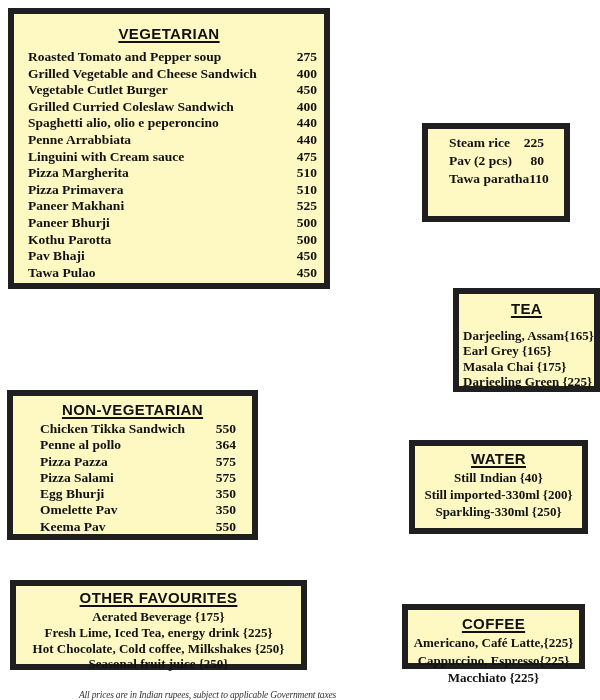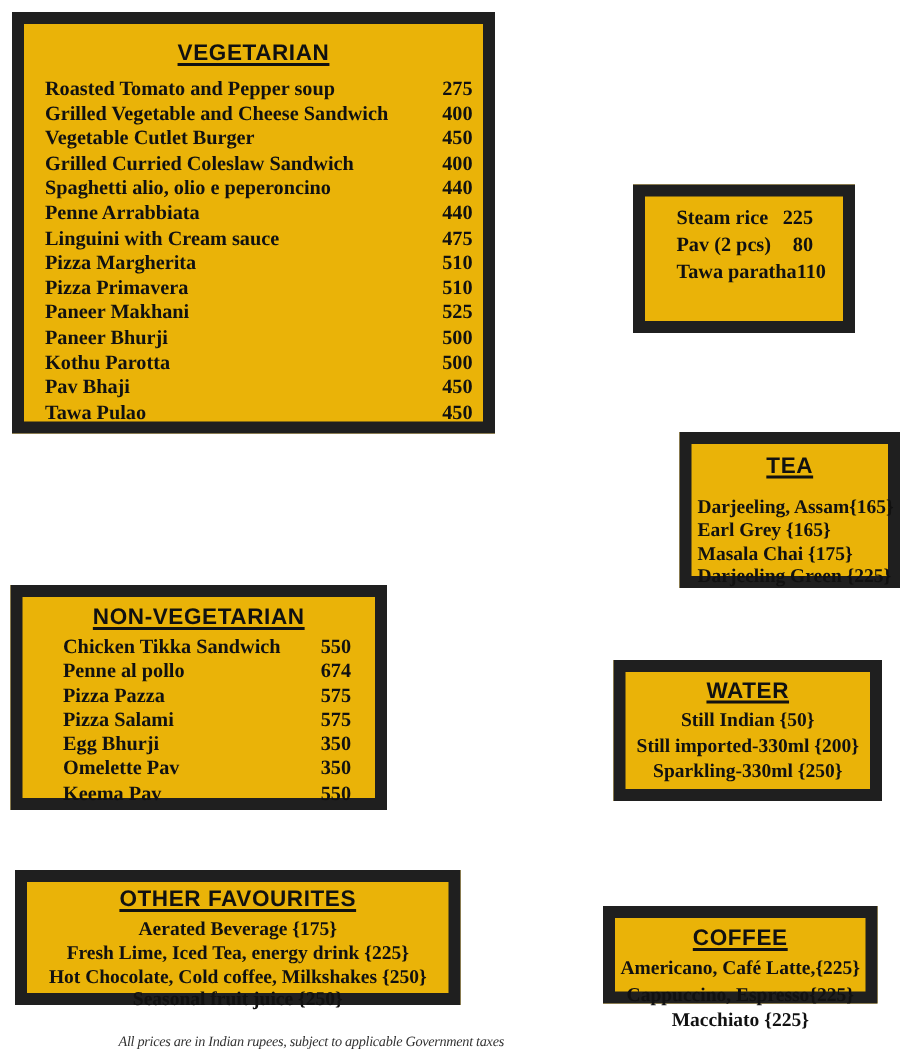--- a/index.html
+++ b/index.html
@@ -10,22 +10,22 @@
     width: 600px;
     height: 700px;
     position: relative;
     background: #ffffff;
     overflow: hidden;
     font-family: "Liberation Serif", serif;
     color: #111111;
   }
   .box {
     position: absolute;
-    border: 8px solid #701a75;
-    background: #eab308;
+    border: 6px solid #701a75;
+    background: #fef9c3;
     box-sizing: border-box;
   }
   .box-title {
     font-family: "Liberation Sans", sans-serif;
     font-weight: bold;
     font-size: 15px;
     line-height: 16px;
     text-align: center;
     letter-spacing: 0.4px;
     text-decoration: underline;
@@ -199,21 +199,21 @@
 
 <div class="box" id="nonveg-box" style="border-color: rgb(31, 31, 31);">
   <div class="box-title">NON-VEGETARIAN</div>
   <div class="items">
     <div class="mi-row">
         <span class="mi-name">Chicken Tikka Sandwich</span>
         <span class="mi-price">550</span>
       </div>
     <div class="mi-row">
         <span class="mi-name">Penne al pollo</span>
-        <span class="mi-price">674</span>
+        <span class="mi-price">364</span>
       </div>
     <div class="mi-row">
         <span class="mi-name">Pizza Pazza</span>
         <span class="mi-price">575</span>
       </div>
     <div class="mi-row">
         <span class="mi-name">Pizza Salami</span>
         <span class="mi-price">575</span>
       </div>
     <div class="mi-row">
@@ -227,21 +227,21 @@
     <div class="mi-row">
         <span class="mi-name">Keema Pav</span>
         <span class="mi-price">550</span>
       </div>
   </div>
 </div>
 
 <div class="box" id="water-box" style="border-color: rgb(31, 31, 31);">
   <div class="box-title">WATER</div>
   <div class="items">
-    <div class="mi-line">Still Indian {50}</div>
+    <div class="mi-line">Still Indian {40}</div>
     <div class="mi-line">Still imported-330ml {200}</div>
     <div class="mi-line">Sparkling-330ml {250}</div>
   </div>
 </div>
 
 <div class="box" id="otherfav-box" style="border-color: rgb(31, 31, 31);">
   <div class="box-title">OTHER FAVOURITES</div>
   <div class="items">
     <div class="mi-line">Aerated Beverage {175}</div>
     <div class="mi-line">Fresh Lime, Iced Tea, energy drink {225}</div>

